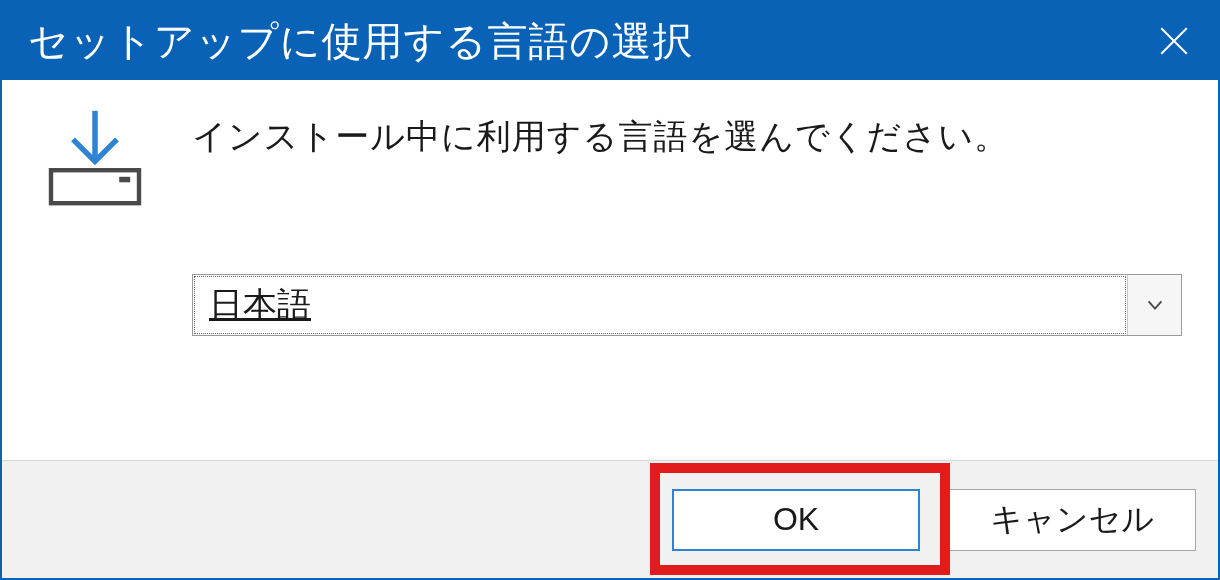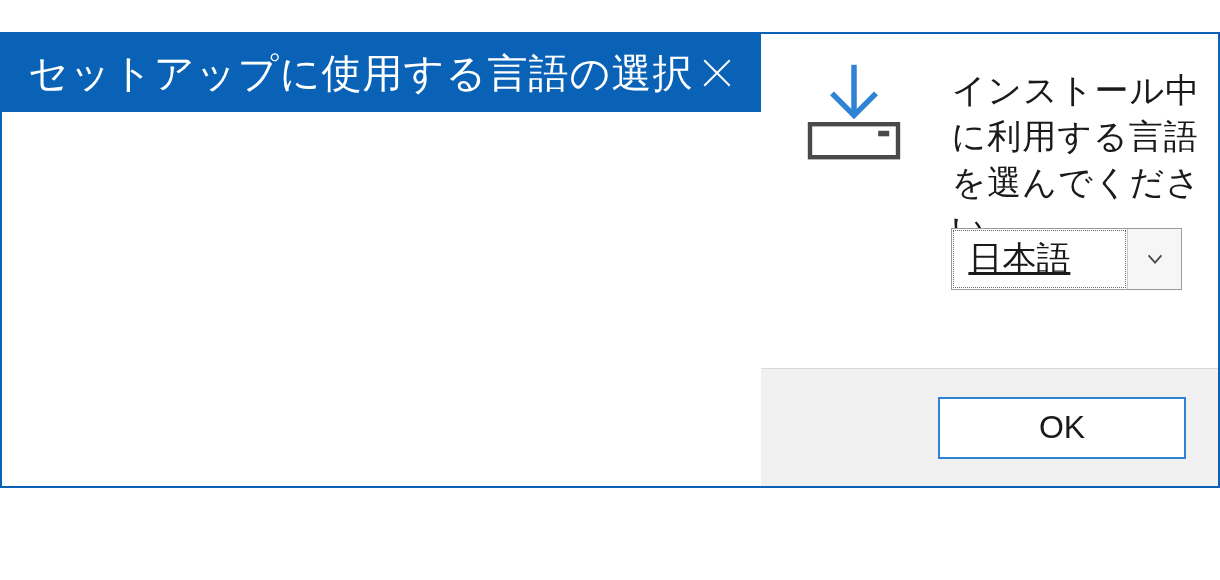--- a/index.html
+++ b/index.html
@@ -4,25 +4,25 @@
 <style>
   * { box-sizing: border-box; }
   html, body {
     margin: 0; padding: 0;
     width: 1220px; height: 580px;
     font-family: "Yu Gothic UI", "Meiryo", "MS PGothic", sans-serif;
     background: #ffffff;
     overflow: hidden;
   }
   .window {
-    width: 1220px; height: 456px;
+    width: 1220px; height: 580px;
     border: 2px solid #0a62b7;
     display: flex;
+    flex-direction: column;
     position: relative;
-    margin-top: 32px;
   }
   .titlebar {
     height: 78px;
     background: #0a62b7;
     display: flex;
     align-items: center;
     justify-content: space-between;
     padding: 0 20px 0 26px;
   }
   .titlebar-title {
@@ -101,21 +101,21 @@
   }
   .dropdown-arrow svg { width: 22px; height: 22px; }
 
   .footer {
     height: 118px;
     background: #f1f1f1;
     border-top: 1px solid #d9d9d9;
     display: flex;
     align-items: center;
     justify-content: flex-end;
-    padding-right: 32px;
+    padding-right: 22px;
     gap: 28px;
     position: relative;
   }
 
   .btn {
     height: 62px;
     min-width: 248px;
     background: #ffffff;
     border: 1px solid #a7a7a7;
     font-size: 32px;
@@ -176,18 +176,19 @@
           <svg viewBox="0 0 24 24" fill="none" stroke="#4a4a4a" stroke-width="2">
             <polyline points="5,8 12,16 19,8"></polyline>
           </svg>
         </div>
       </div>
 
     </div>
 
     <div class="footer">
       <button class="btn primary">OK</button>
+      <button class="btn">キャンセル</button>
       <div class="highlight-box"></div>
     </div>
 
   </div>
 
 </div>
 
 </body></html>

